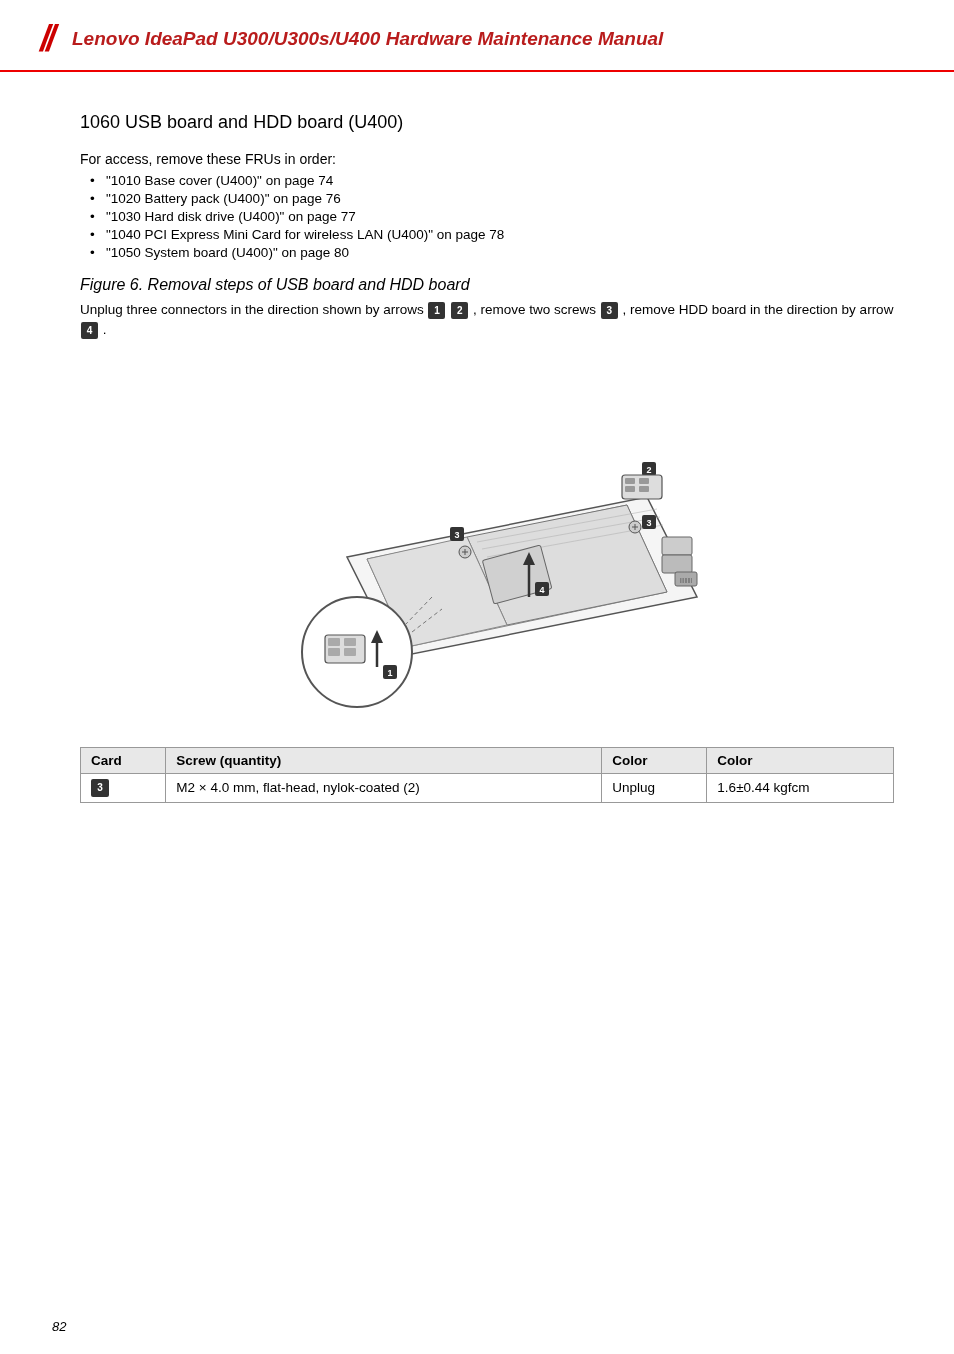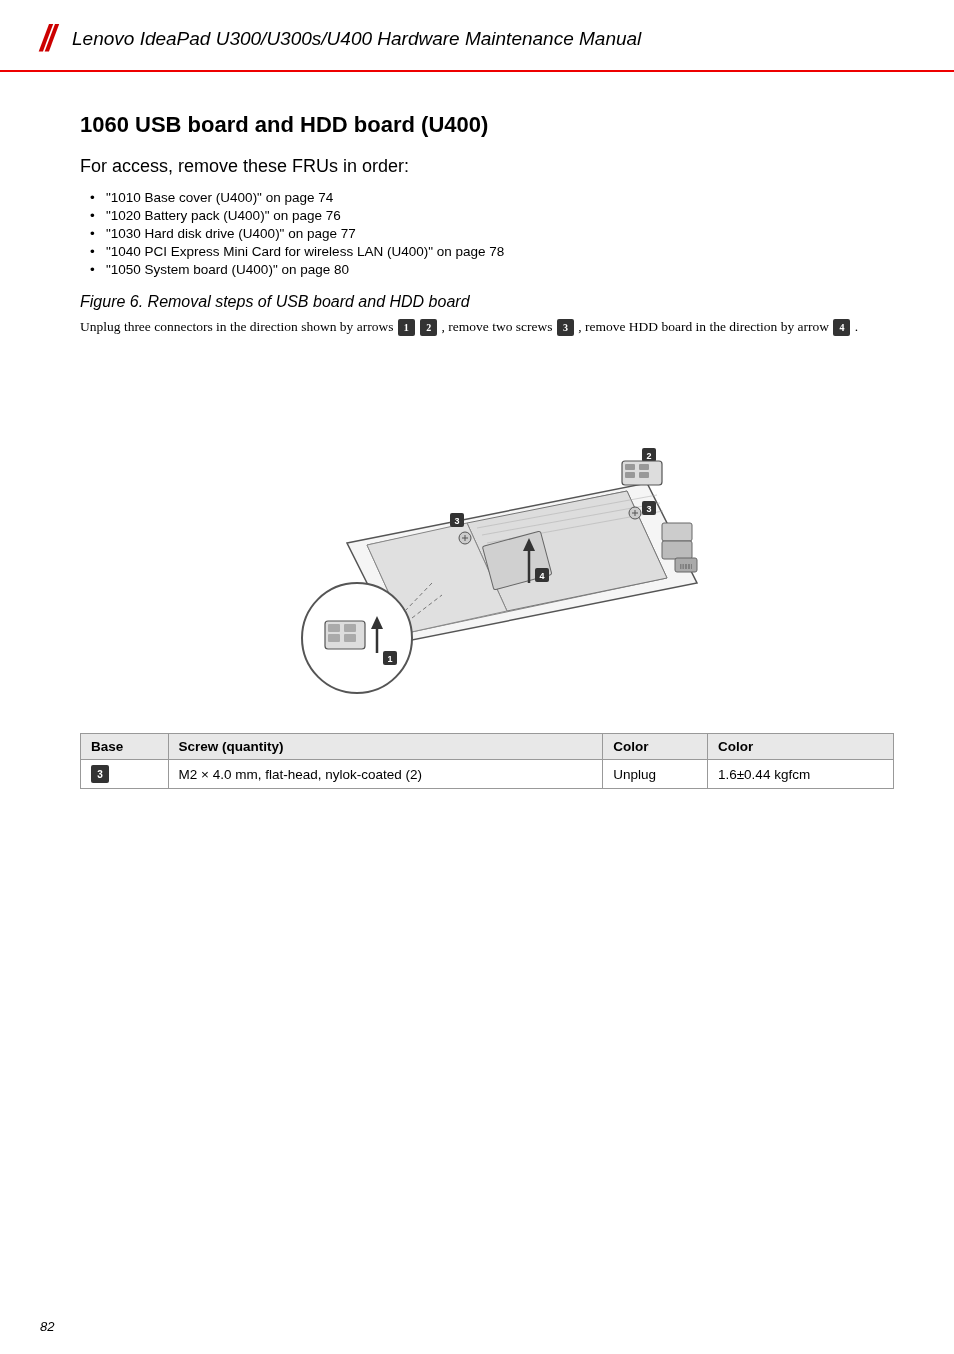--- a/index.html
+++ b/index.html
@@ -30,39 +30,39 @@
       font-size: 36px;
       font-weight: 900;
       color: #cc0000;
       font-style: italic;
       letter-spacing: -4px;
       margin-right: 6px;
     }
     .header-title {
       font-size: 19px;
       font-style: italic;
-      color: #000000;
-      font-weight: normal;
+      color: #b91c1c;
+      font-weight: bold;
     }
 
     
     .content {
       padding: 20px 60px 20px 80px;
     }
 
     .section-title {
-      font-size: 22px;
-      font-weight: bold;
+      font-size: 18px;
+      font-weight: normal;
       margin-bottom: 18px;
       margin-top: 10px;
     }
 
     .intro-text {
-      font-size: 18px;
-      margin-bottom: 13px;
+      font-size: 14px;
+      margin-bottom: 6px;
     }
 
     .bullet-list {
       list-style: none;
       margin-left: 10px;
       margin-bottom: 16px;
     }
     .bullet-list li {
       font-size: 13.5px;
       margin-bottom: 3px;
@@ -76,23 +76,22 @@
     }
 
     .figure-caption {
       font-style: italic;
       font-size: 16px;
       margin-bottom: 6px;
     }
 
     .figure-desc {
       font-size: 13.5px;
-      margin-bottom: 16px;
+      margin-bottom: 26px;
       line-height: 1.5;
-      font-family: Liberation Serif, serif;
     }
 
     
     .badge {
       display: inline-flex;
       align-items: center;
       justify-content: center;
       width: 17px;
       height: 17px;
       background: #333;
@@ -146,21 +145,21 @@
       color: #fff;
       font-size: 10px;
       font-weight: bold;
       border-radius: 2px;
     }
 
     
     .page-number {
       position: absolute;
       bottom: 20px;
-      left: 40px;
+      left: 52px;
       font-size: 13px;
       font-style: italic;
     }
   </style>
 </head>
 <body>
 
 <div class="header">
   <div class="header-logo">
     <span class="logo-slashes">//</span>
@@ -268,21 +267,21 @@
       <text x="143" y="309" text-anchor="middle" fill="white" font-size="9" font-weight="bold">1</text>
 
       <line x1="158" y1="258" x2="185" y2="230" stroke="#777" stroke-width="1" stroke-dasharray="4,3"></line>
       <line x1="165" y1="265" x2="195" y2="242" stroke="#777" stroke-width="1" stroke-dasharray="4,3"></line>
     </svg>
   </div>
 
   <table class="screw-table">
     <thead>
       <tr>
-        <th>Base</th>
+        <th>Card</th>
         <th>Screw (quantity)</th>
         <th>Color</th>
         <th>Color</th>
       </tr>
     </thead>
     <tbody>
       <tr>
         <td>
           <span class="step-badge">3</span>
         </td>

